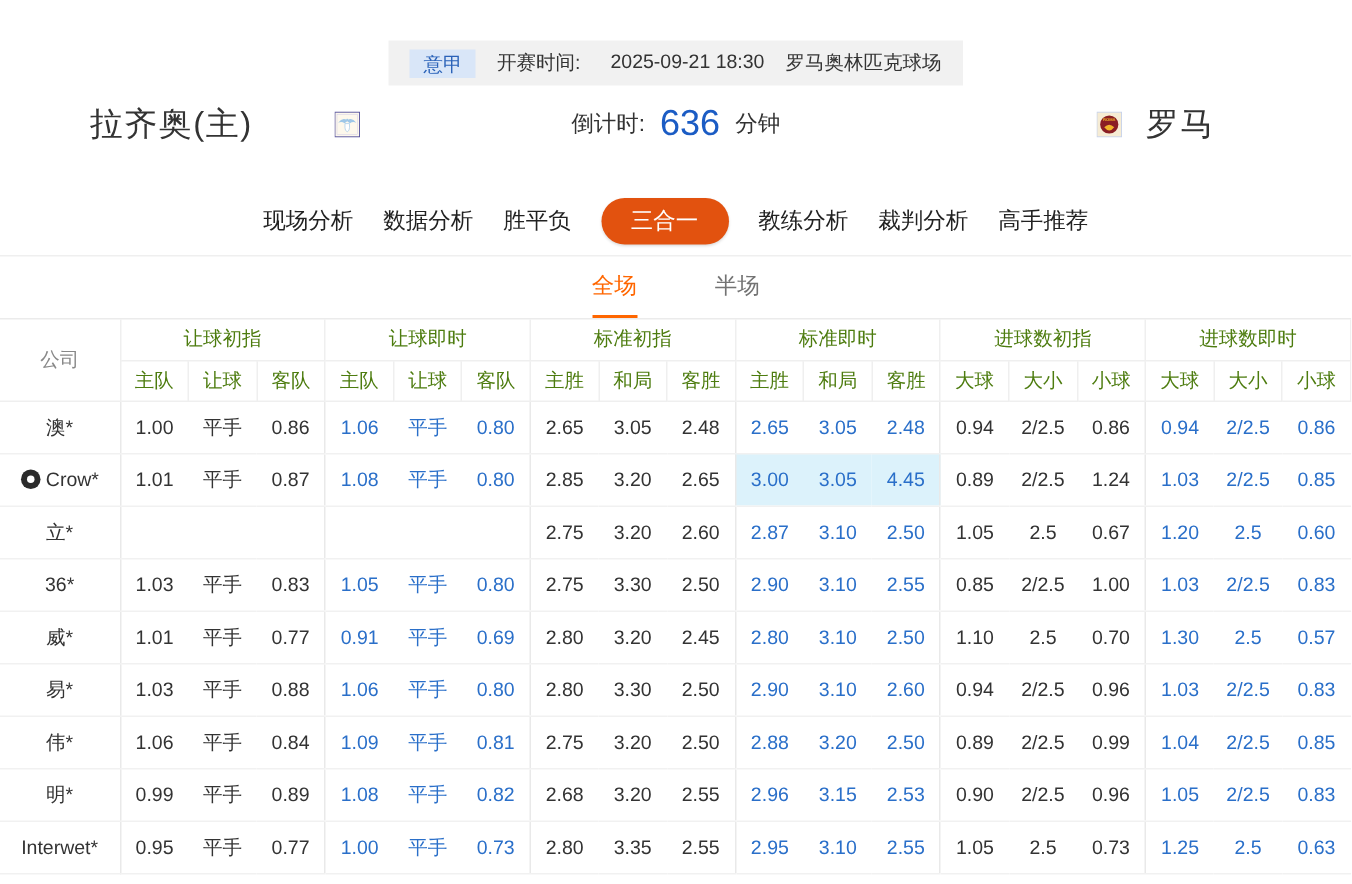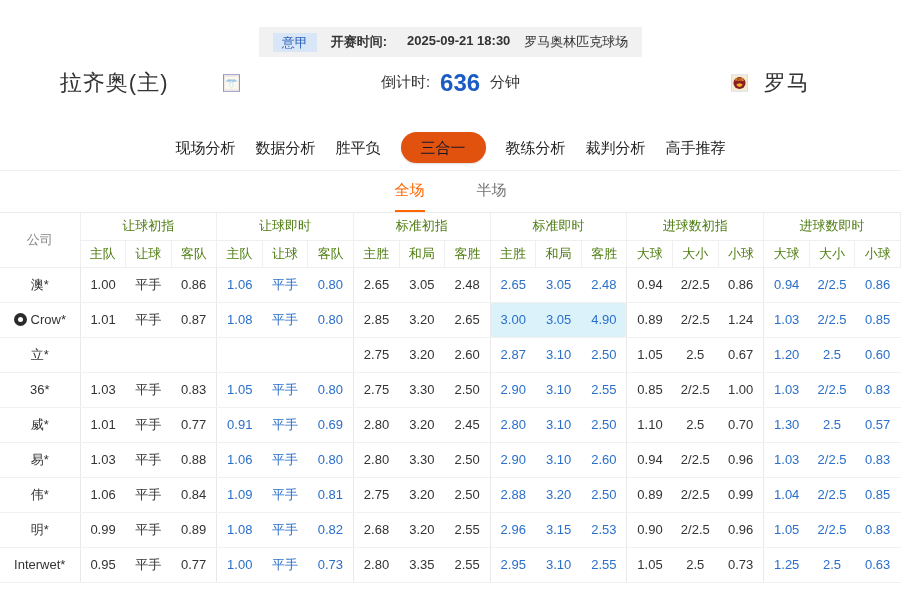--- a/index.html
+++ b/index.html
@@ -4,36 +4,36 @@
 <style>
   *{box-sizing:border-box;}
   html,body{margin:0;padding:0;background:#fff;}
   body{font-family:"Liberation Sans","DejaVu Sans",sans-serif;color:#333;}
   .page{width:901px;height:589px;overflow:hidden;background:#fff;margin:0 auto;}
 
   
   .topbar{height:40px;display:flex;align-items:center;justify-content:center;}
   .topbar-panel{background:#f1f1f1;height:30px;display:flex;align-items:center;gap:14px;padding:0 14px;font-size:13px;margin-top:44px;}
   .league-chip{background:var(--league-chip-bg,#d9e6f8);color:var(--league-chip-fg,#2a62b8);padding:3px 9px;line-height:1;}
-  .kickoff{font-weight:bold;display:flex;gap:20px;}
+  .kickoff{font-weight:normal;display:flex;gap:20px;}
   .venue{color:#333;}
 
   
   .header{height:85px;display:grid;grid-template-columns:1fr 1fr 1fr;align-items:center;}
   .side{display:flex;align-items:center;justify-content:center;gap:16px;}
   .team-name{font-size:22px;font-weight:normal;letter-spacing:1px;}
   .logo{width:56px;height:56px;display:inline-flex;padding-left:39px;}
   .logo svg{width:100%;height:100%;}
   .center{display:flex;align-items:center;justify-content:center;gap:6px;font-size:15px;}
-  .count{font-size:24px;font-weight:bold;color:var(--countdown-blue,#1b5cc4);margin:0 4px;}
+  .count{font-size:24px;font-weight:normal;color:var(--countdown-blue,#1b5cc4);margin:0 4px;}
 
   
   .nav{height:46px;display:flex;align-items:center;justify-content:center;gap:20px;font-size:15px;border-bottom:1px solid #efefef;}
   .nav-item{cursor:pointer;color:#222;line-height:1;}
-  .nav-item.active{background:var(--accent-orange,#e2520f);color:#0f172a;padding:8px 20px;border-radius:17px;box-shadow:0 1px 2px rgba(0,0,0,.15);}
+  .nav-item.active{background:var(--accent-orange,#e2520f);color:#ffffff;padding:8px 20px;border-radius:17px;box-shadow:0 1px 2px rgba(0,0,0,.15);}
 
   
   .subtabs{height:42px;display:flex;align-items:stretch;justify-content:center;gap:52px;border-bottom:1px solid #ebebeb;font-size:15px;}
   .subtab{display:flex;align-items:center;cursor:pointer;border-bottom:2px solid transparent;color:#737373;}
   .subtab.active{color:var(--subtab-orange,#f60);border-bottom-color:var(--subtab-orange,#f60);}
 
   
   table{width:100%;border-collapse:collapse;table-layout:fixed;font-size:13px;}
   col.company-col{width:80px;}
   th{font-weight:normal;color:#4d7c0f;height:27px;border:1px solid #efefef;border-top:none;text-align:center;}
@@ -189,21 +189,21 @@
           <td>平手</td>
           <td>0.87</td>
           <td class="live group-start">1.08</td>
           <td class="live">平手</td>
           <td class="live">0.80</td>
           <td class="group-start">2.85</td>
           <td>3.20</td>
           <td>2.65</td>
           <td class="live group-start hl">3.00</td>
           <td class="live hl">3.05</td>
-          <td class="live hl">4.90</td>
+          <td class="live hl">4.45</td>
           <td class="group-start">0.89</td>
           <td>2/2.5</td>
           <td>1.24</td>
           <td class="live group-start">1.03</td>
           <td class="live">2/2.5</td>
           <td class="live">0.85</td>
         </tr>
         <tr>
           <td class="company">立*</td>
           <td class="group-start"></td>

